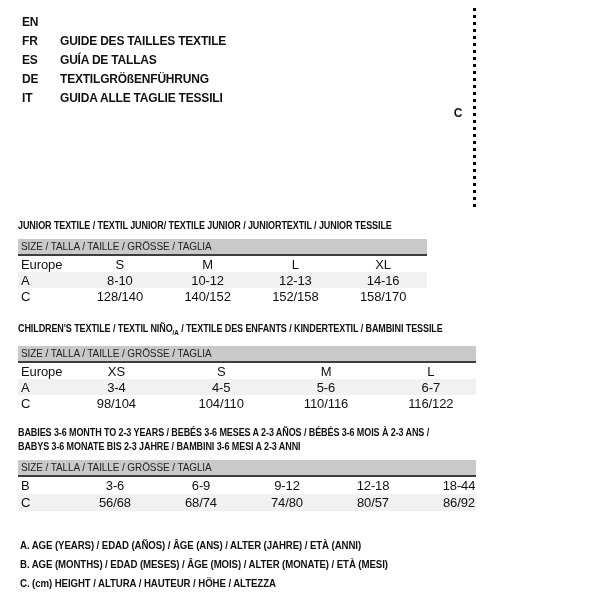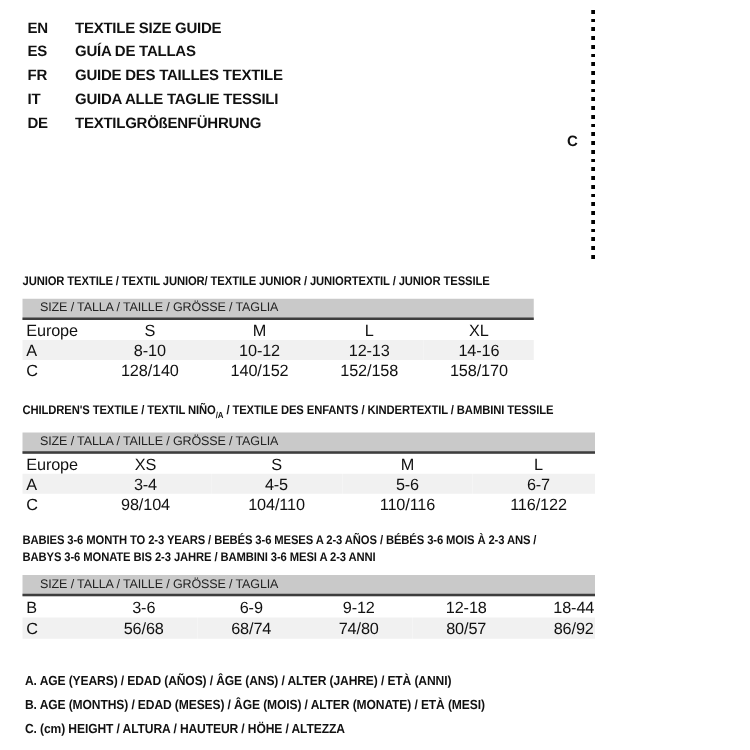--- a/index.html
+++ b/index.html
@@ -20,57 +20,56 @@
   .baby{position:absolute;left:486px;top:6px;}
 
   
   .sec-title{position:absolute;left:18px;font-size:10px;font-weight:bold;letter-spacing:-0.1px;
              transform:scaleX(0.9);transform-origin:left top;white-space:nowrap;line-height:14px;}
   .sec-title sub{font-size:7px;}
 
   
   .tbl{position:absolute;left:18px;}
   .size-bar{height:15px;line-height:15px;background:#c9c9c9;border-bottom:2px solid #3d3d3d;
-            font-size:10px;color:#222;padding-left:14px;letter-spacing:-0.1px;}
+            font-size:10px;color:#222;padding-left:3px;letter-spacing:-0.1px;}
   table{border-collapse:collapse;table-layout:fixed;width:100%;}
   td{font-size:13px;padding:0;text-align:center;letter-spacing:-0.1px;white-space:nowrap;}
   td.lbl{text-align:left;padding-left:3px;}
   .t12 tr{height:16px;}
   .t3  tr{height:17px;}
   tr.stripe{background:#f1f1f1;}
 
   
   .notes{position:absolute;left:20px;top:536px;font-size:10.5px;font-weight:bold;line-height:19px;
          transform:scaleX(0.92);transform-origin:left top;white-space:nowrap;letter-spacing:-0.1px;}
 </style>
 </head>
 <body>
 
 <div class="canvas">
 
   <div class="lang-block">
     <div class="lang-row">
       <span class="lang-code">EN</span>
-      <span class="lang-title">TEXTILE SIZE GUIDE</span>
+    </div>
+    <div class="lang-row">
+      <span class="lang-code">FR</span>
+      <span class="lang-title">GUIDE DES TAILLES TEXTILE</span>
     </div>
     <div class="lang-row">
       <span class="lang-code">ES</span>
       <span class="lang-title">GUÍA DE TALLAS</span>
     </div>
     <div class="lang-row">
-      <span class="lang-code">FR</span>
-      <span class="lang-title">GUIDE DES TAILLES TEXTILE</span>
+      <span class="lang-code">DE</span>
+      <span class="lang-title">TEXTILGRÖßENFÜHRUNG</span>
     </div>
     <div class="lang-row">
       <span class="lang-code">IT</span>
       <span class="lang-title">GUIDA ALLE TAGLIE TESSILI</span>
-    </div>
-    <div class="lang-row">
-      <span class="lang-code">DE</span>
-      <span class="lang-title">TEXTILGRÖßENFÜHRUNG</span>
     </div>
   </div>
 
   <div class="height-line"></div>
   <div class="c-label">C</div>
   <svg class="baby" width="110" height="204" viewBox="0 0 110 204" xmlns="http://www.w3.org/2000/svg">
     <g fill="#000">
       <ellipse cx="55" cy="31" rx="26" ry="28"></ellipse>
       <ellipse cx="27" cy="43" rx="5" ry="9"></ellipse>
       <ellipse cx="83" cy="43" rx="5" ry="9"></ellipse>

